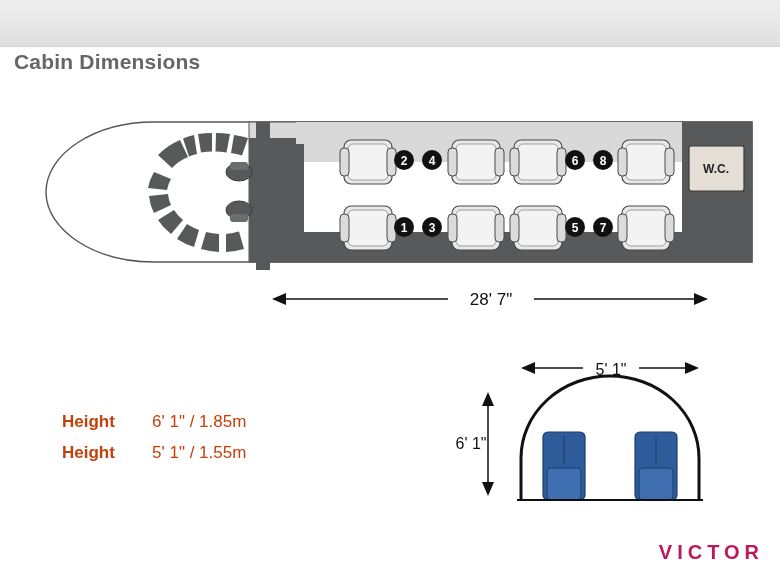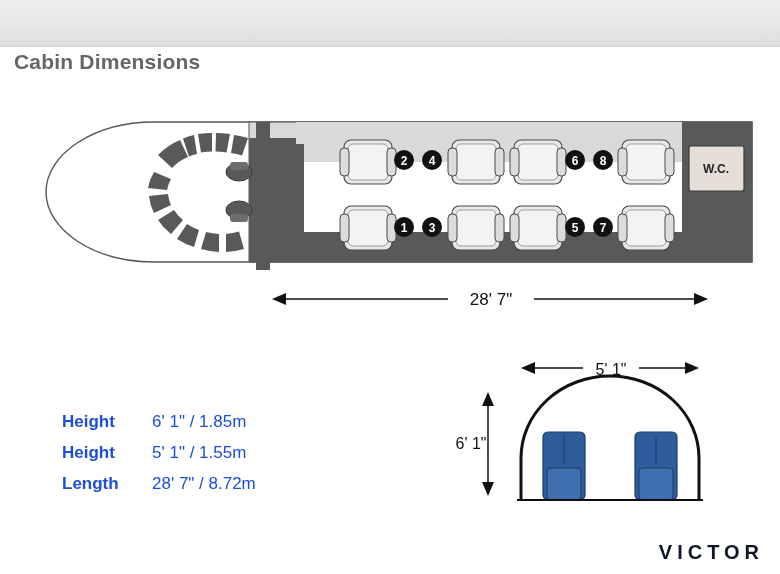--- a/index.html
+++ b/index.html
@@ -51,39 +51,39 @@
     position: absolute;
     left: 62px;
     top: 412px;
     width: 330px;
   }
   .dim-row {
     display: flex;
     align-items: flex-start;
     margin-bottom: 11px;
     font-size: 17px;
-    color: #1d4ed8;
+    color: #c2410c;
   }
   .dim-label {
     font-weight: bold;
     width: 90px;
     flex: 0 0 90px;
   }
   .dim-value {
     font-weight: normal;
   }
   
   .brand {
     position: absolute;
     right: 16px;
     bottom: 10px;
     font-size: 20px;
     font-weight: bold;
     letter-spacing: 5px;
-    color: #0f172a;
+    color: #be185d;
   }
   
   .cross {
     position: absolute;
     left: 455px;
     top: 350px;
     width: 260px;
     height: 165px;
   }
   .len-dim {
@@ -296,21 +296,17 @@
 
   <div class="dims">
     <div class="dim-row">
       <span class="dim-label">Height</span>
       <span class="dim-value">6' 1" / 1.85m</span>
     </div>
     <div class="dim-row">
       <span class="dim-label">Height</span>
       <span class="dim-value">5' 1" / 1.55m</span>
     </div>
-    <div class="dim-row">
-      <span class="dim-label">Length</span>
-      <span class="dim-value">28' 7" / 8.72m</span>
-    </div>
   </div>
 
   <div class="brand">VICTOR</div>
 
 </div>
 
 </body></html>

